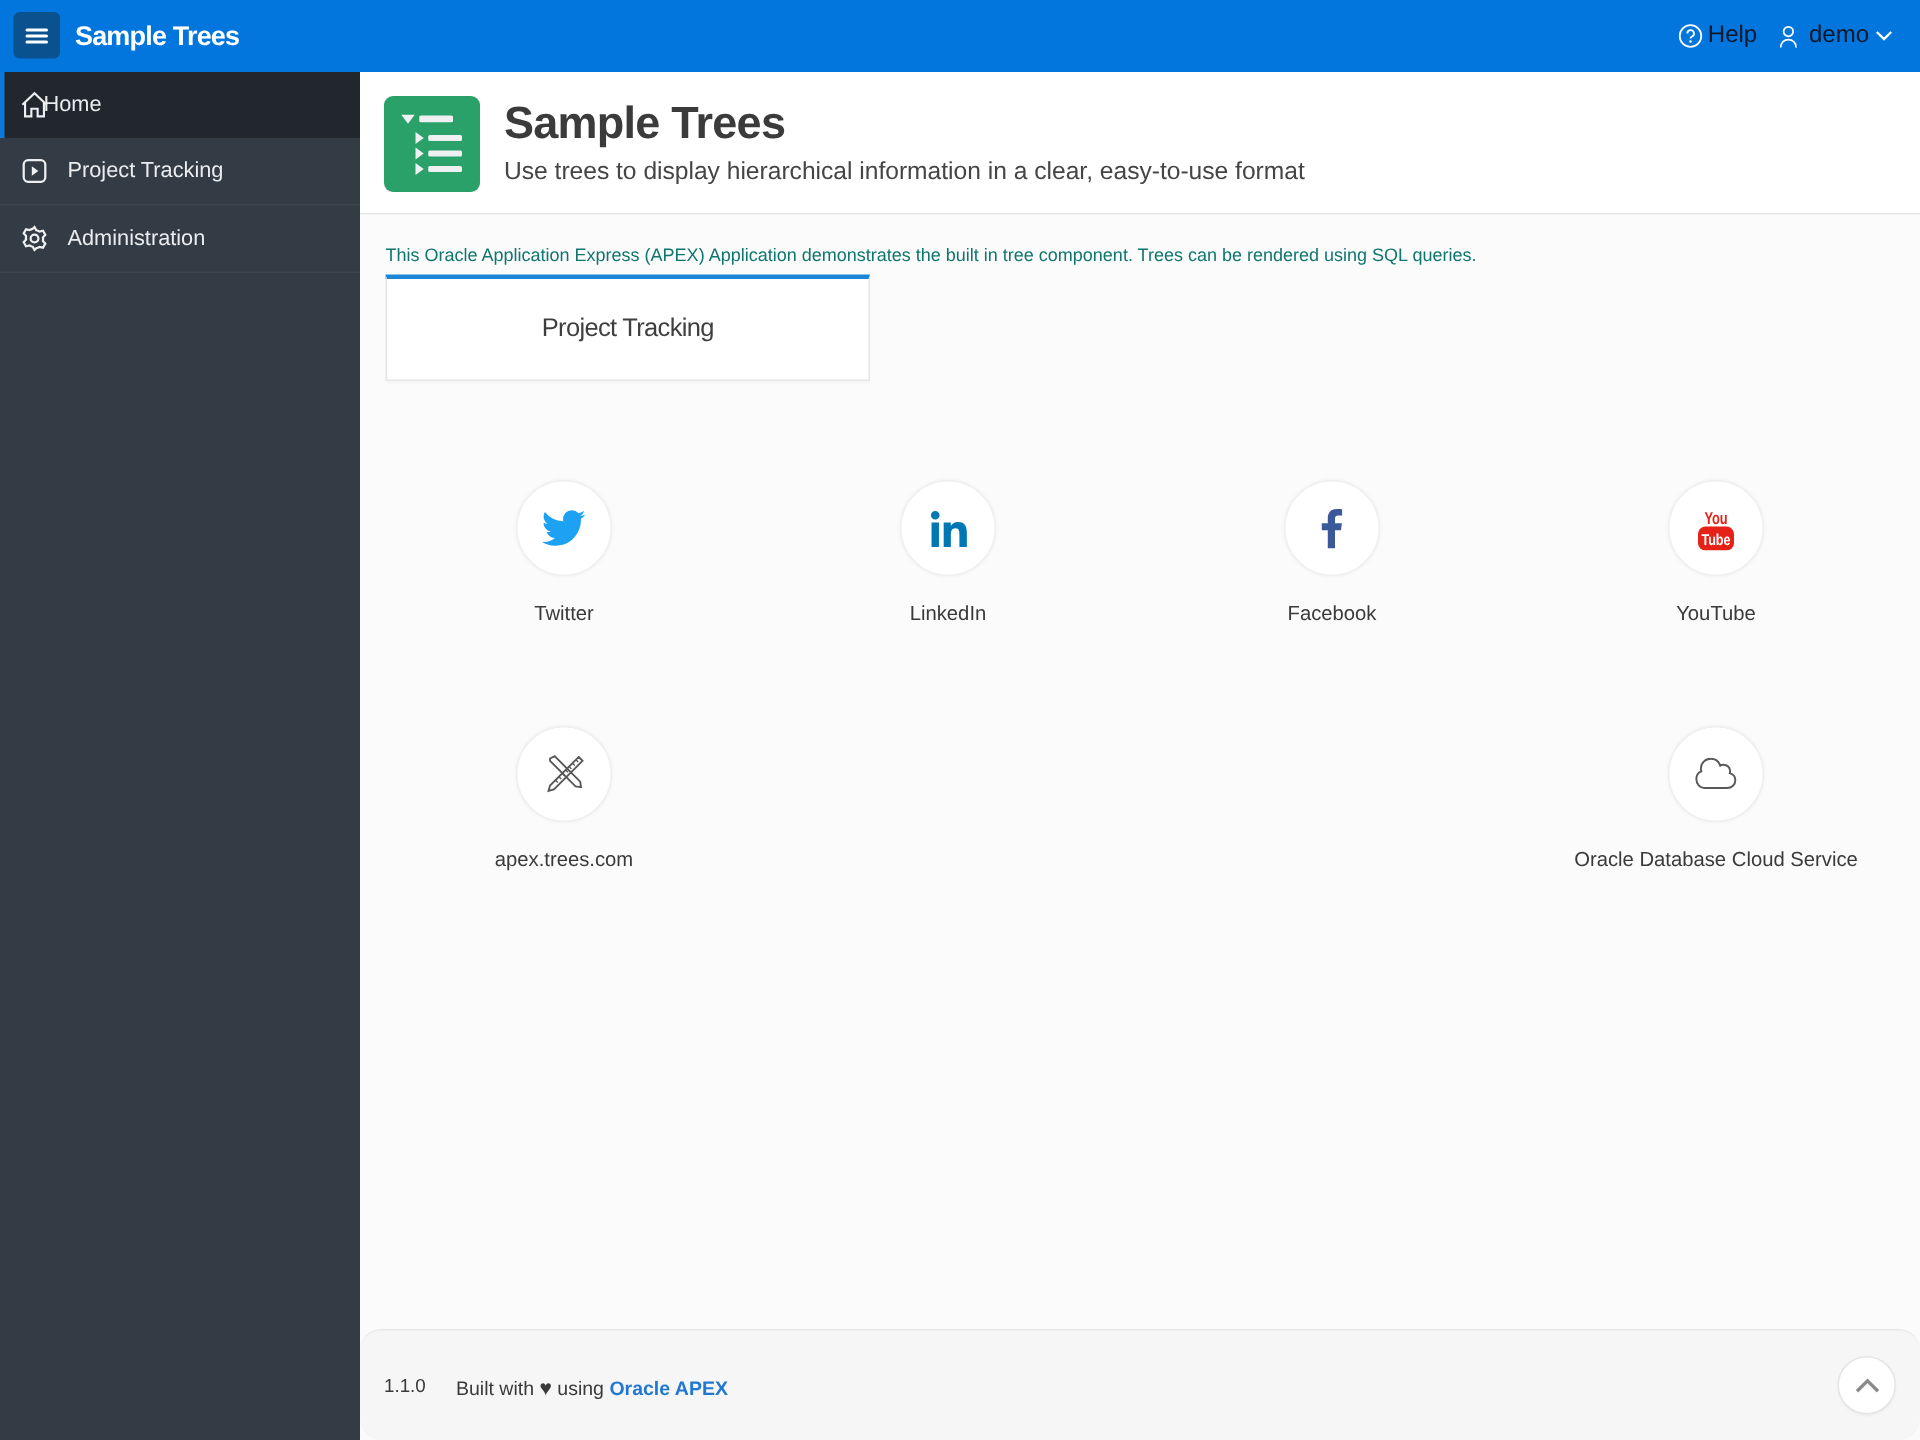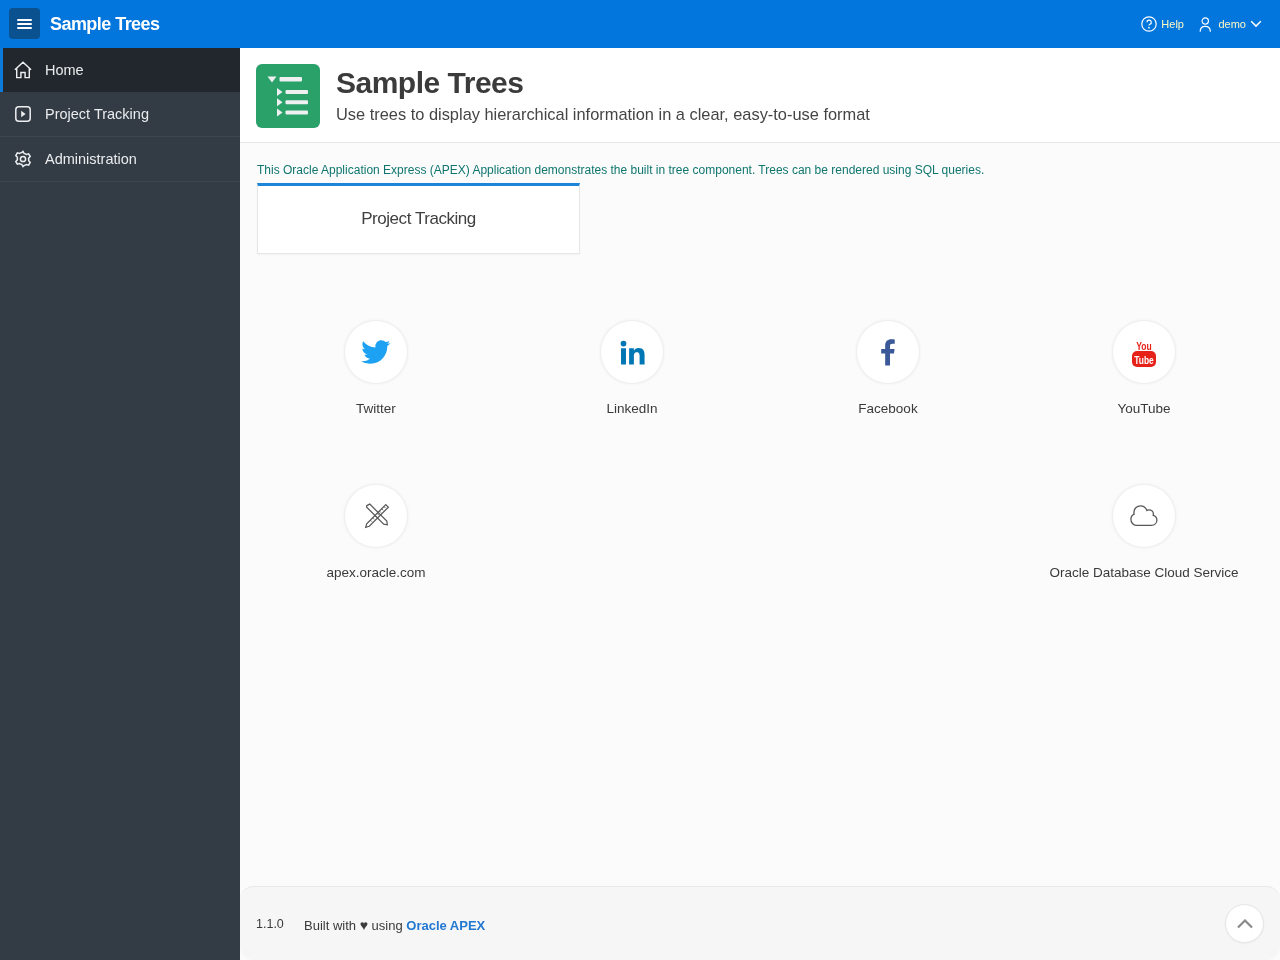--- a/index.html
+++ b/index.html
@@ -6,35 +6,35 @@
 html,body { width:1280px; height:960px; font-family:"Liberation Sans", sans-serif; overflow:hidden; background:#fbfbfb; }
 
 
 .header { position:absolute; left:0; top:0; width:1280px; height:48px; background:#0376dd; }
 .burger { position:absolute; left:9px; top:8px; width:31px; height:31px; background:#0a5190; border-radius:4px; }
 .burger span { position:absolute; left:7.5px; width:15.6px; height:2.1px; background:#fff; border-radius:1px; }
 .burger span:nth-child(1){ top:10.7px; }
 .burger span:nth-child(2){ top:14.8px; }
 .burger span:nth-child(3){ top:18.9px; }
 .apptitle { position:absolute; left:50px; top:0; height:48px; line-height:48px; color:#fff; font-size:18px; font-weight:700; letter-spacing:-0.55px; }
-.hdr-right { position:absolute; right:18px; top:0; height:48px; display:flex; align-items:center; color:#fef9c3; font-size:11px; }
+.hdr-right { position:absolute; right:18px; top:0; height:48px; display:flex; align-items:center; color:#0f172a; font-size:16px; }
 .hdr-right svg { display:block; }
 .help-txt { margin-left:4px; }
 .user-ic { margin-left:15px; }
 .user-txt { margin-left:7px; }
 .chev { margin-left:4px; }
 
 
 .sidebar { position:absolute; left:0; top:48px; width:240px; height:912px; background:#333b44; }
 .nav-item { position:relative; height:45px; border-bottom:1px solid #3d454e; display:flex; align-items:center; color:#eaecee; font-size:14.5px; }
 .nav-item.active { height:44px; background:#21272d; border-left:3px solid #0d79d8; border-bottom:none; }
 .nav-item .nico { position:absolute; left:13px; top:50%; transform:translateY(-50%); width:20px; height:20px; }
 .nav-item.active .nico { left:10px; }
 .nav-item .nlabel { margin-left:45px; }
-.nav-item.active .nlabel { margin-left:42px; }
+.nav-item.active .nlabel { margin-left:26px; }
 
 
 .main { position:absolute; left:240px; top:48px; width:1040px; height:912px; }
 .titleblock { position:absolute; left:0; top:0; width:1040px; height:95px; background:#fff; border-bottom:1px solid #e8e8e8; }
 .bigicon { position:absolute; left:16px; top:16px; width:64px; height:64px; background:#2aa169; border-radius:6px; }
 .h1 { position:absolute; left:96px; top:18px; font-size:30px; font-weight:700; letter-spacing:-0.5px; color:#3b3b3b; line-height:1.15; }
 .h2 { position:absolute; left:96px; top:57px; font-size:16.4px; font-weight:400; color:#454545; line-height:1.15; }
 .body { position:absolute; left:0; top:96px; width:1040px; height:790px; background:#fbfbfb; }
 .intro { position:absolute; left:17px; top:19px; font-size:12px; color:#0f766e; line-height:1.2; }
 .card { position:absolute; left:17px; top:39px; width:323px; height:71px; background:#fff; border:1px solid #e6e6e6; border-top:3px solid #1d85d8; box-shadow:0 1px 2px rgba(0,0,0,0.03); }
@@ -122,21 +122,21 @@
     </div>
 
     <div class="iconlink" style="left:8px; top:340px;">
       <div class="circle">
         <svg width="33" height="33" viewBox="0 0 32 32" fill="none" stroke="#58585a" stroke-width="1.2">
           <path d="M6.5 5.5 L9.5 4 L26 20.5 L26.5 24 L23 23.5 L6.5 7 Z"></path>
           <path d="M25 4.5 L27.5 7 L9 25.5 L5.5 26.5 L6.5 23 Z"></path>
           <path d="M23.2 6.3 l1.5 1.5 M21 8.5 l1.5 1.5 M18.8 10.7 l1.5 1.5 M16.6 12.9 l1.5 1.5 M14.4 15.1 l1.5 1.5 M12.2 17.3 l1.5 1.5 M10 19.5 l1.5 1.5" stroke-width="0.9"></path>
         </svg>
       </div>
-      <div class="ilabel">apex.oracle.com</div>
+      <div class="ilabel">apex.trees.com</div>
     </div>
     <div class="iconlink" style="left:776px; top:340px;">
       <div class="circle">
         <svg width="29" height="22" viewBox="0 0 29 22" fill="none" stroke="#58585a" stroke-width="1.3">
           <path d="M6.2 20.3 L21.3 20.3 C 24.6 20.3 26.9 18 26.9 15.2 C 26.9 12.9 25.4 11 23.2 10.4 C 23.35 10 23.4 9.6 23.4 9.1 C 23.4 6.7 21.4 4.8 19 4.8 C 18.2 4.8 17.4 5 16.8 5.4 C 15.9 2.7 13.4 0.8 10.5 0.8 C 6.8 0.8 3.9 3.8 3.9 7.4 C 3.9 8 4 8.6 4.2 9.2 C 2.2 10 0.9 12 0.9 14.3 C 0.9 17.6 3.3 20.3 6.2 20.3 Z"></path>
         </svg>
       </div>
       <div class="ilabel">Oracle Database Cloud Service</div>
     </div>
   </div>

